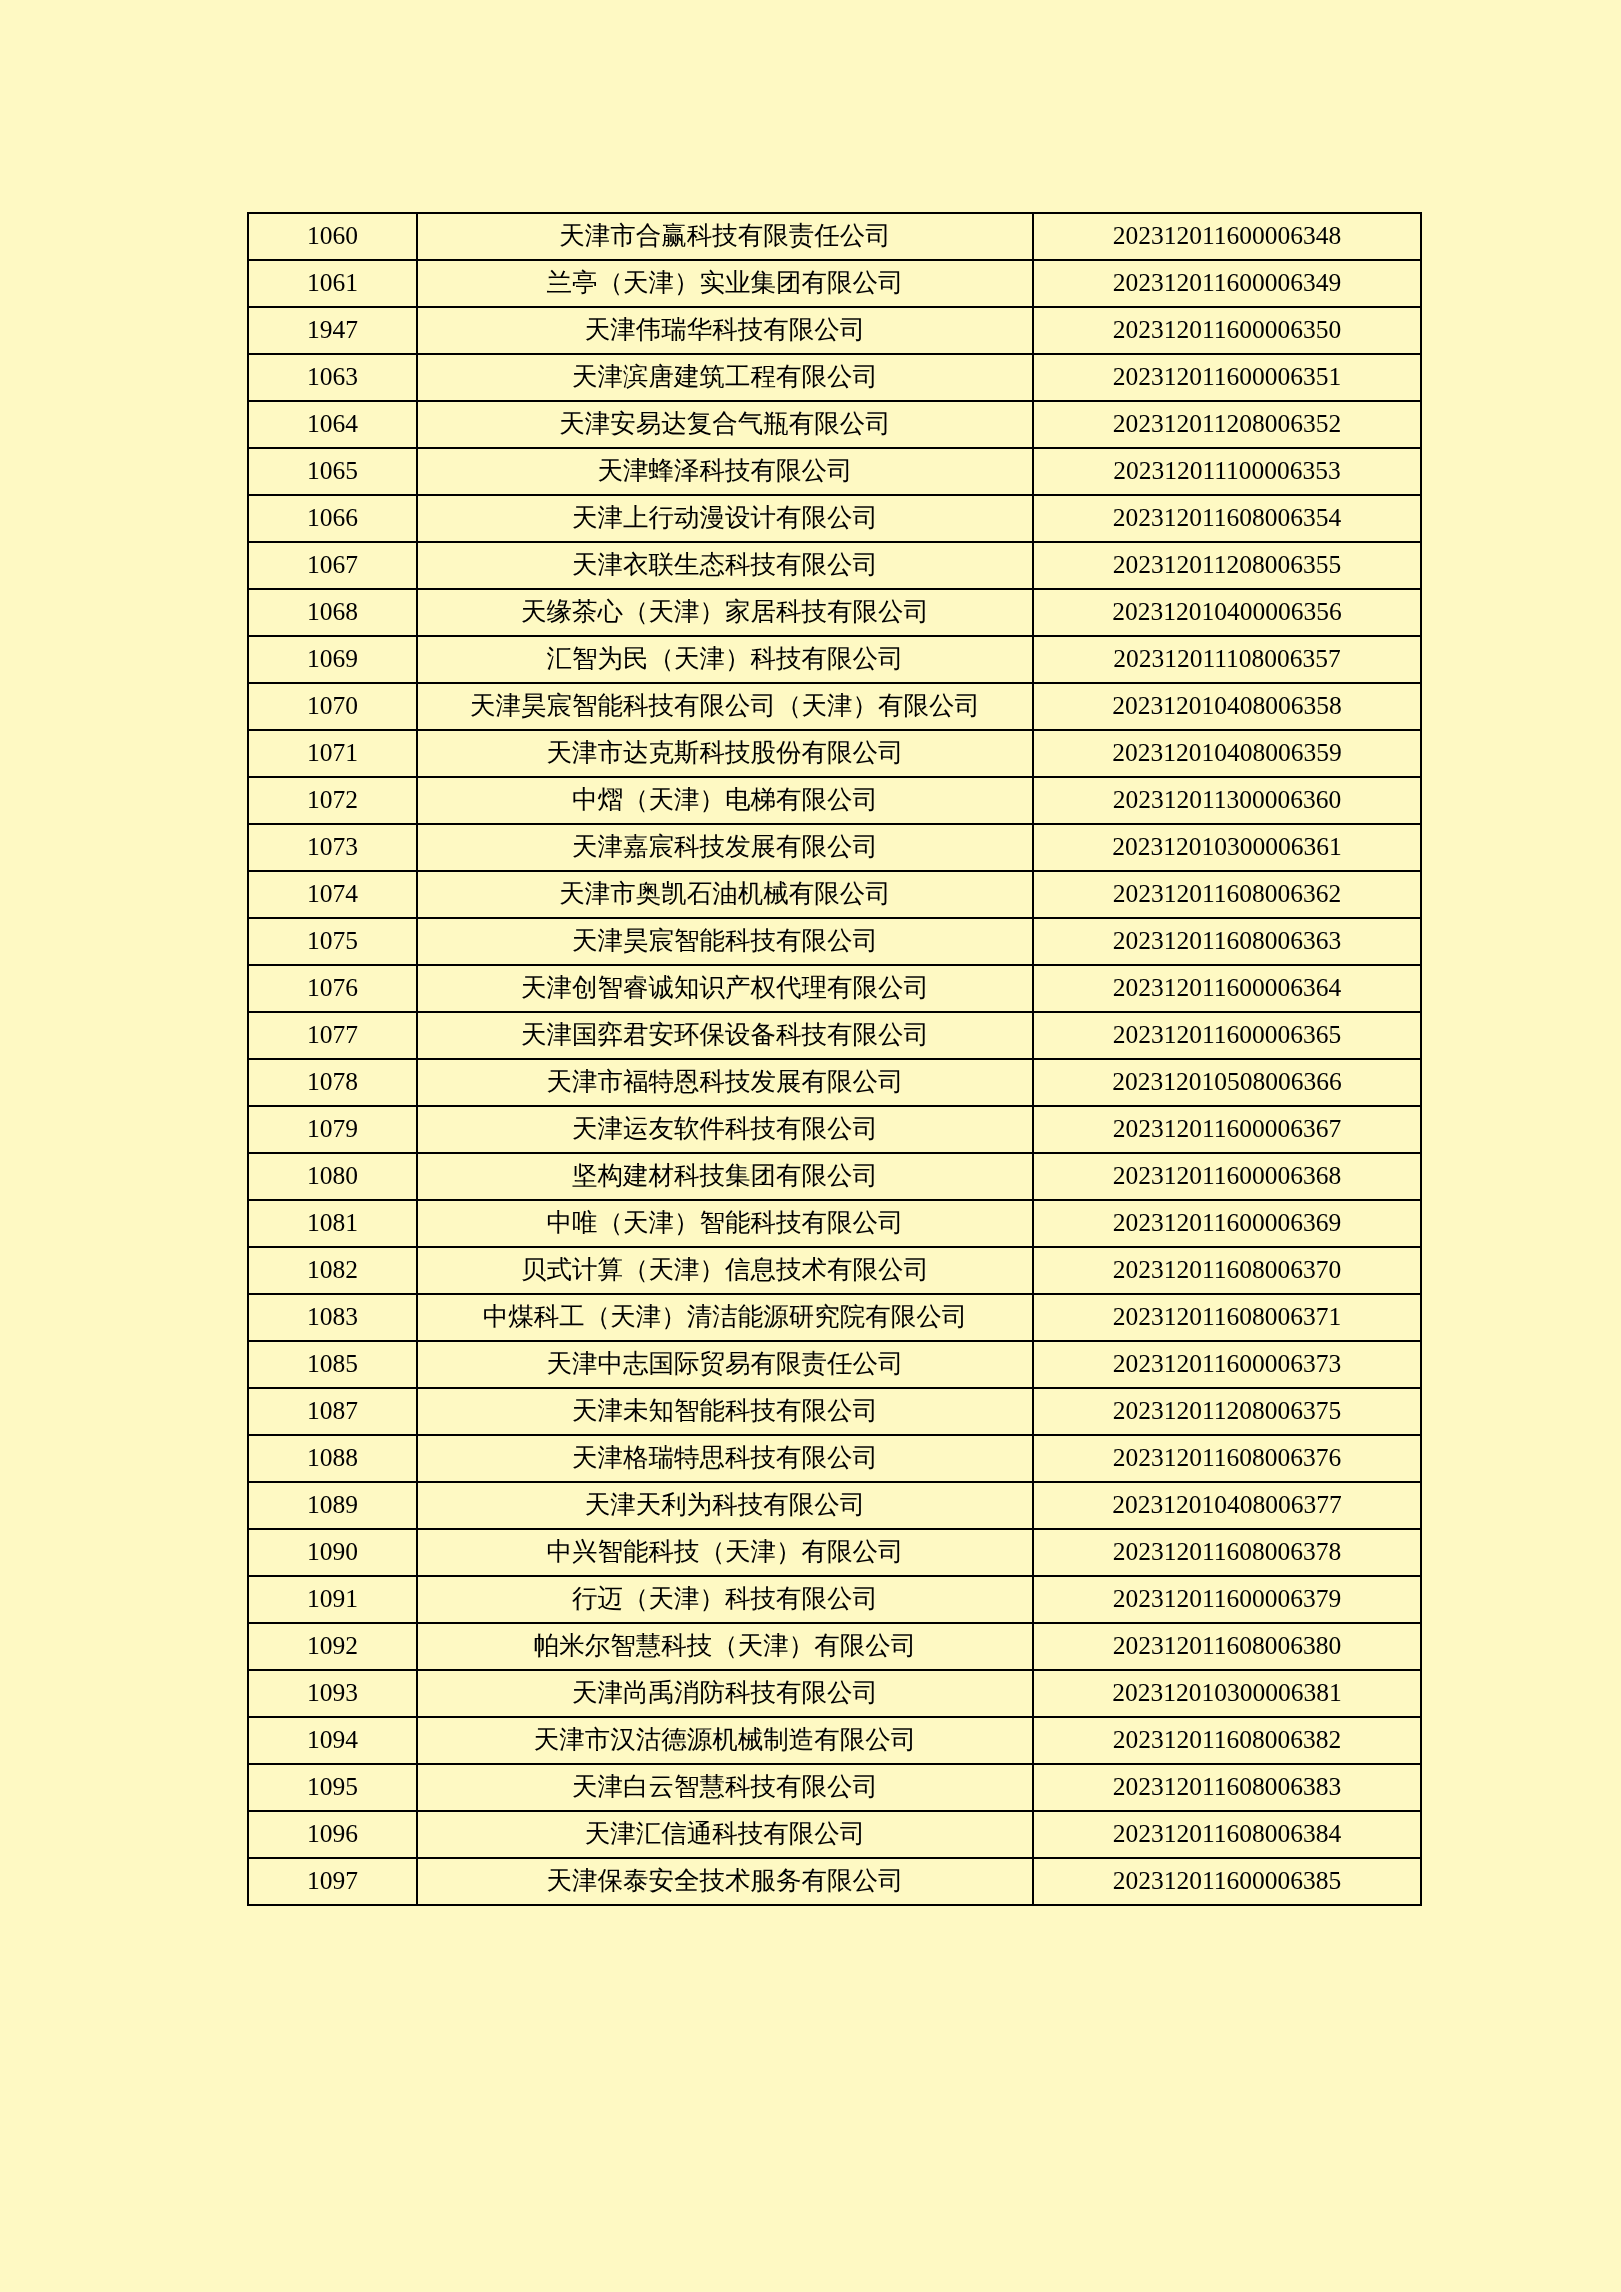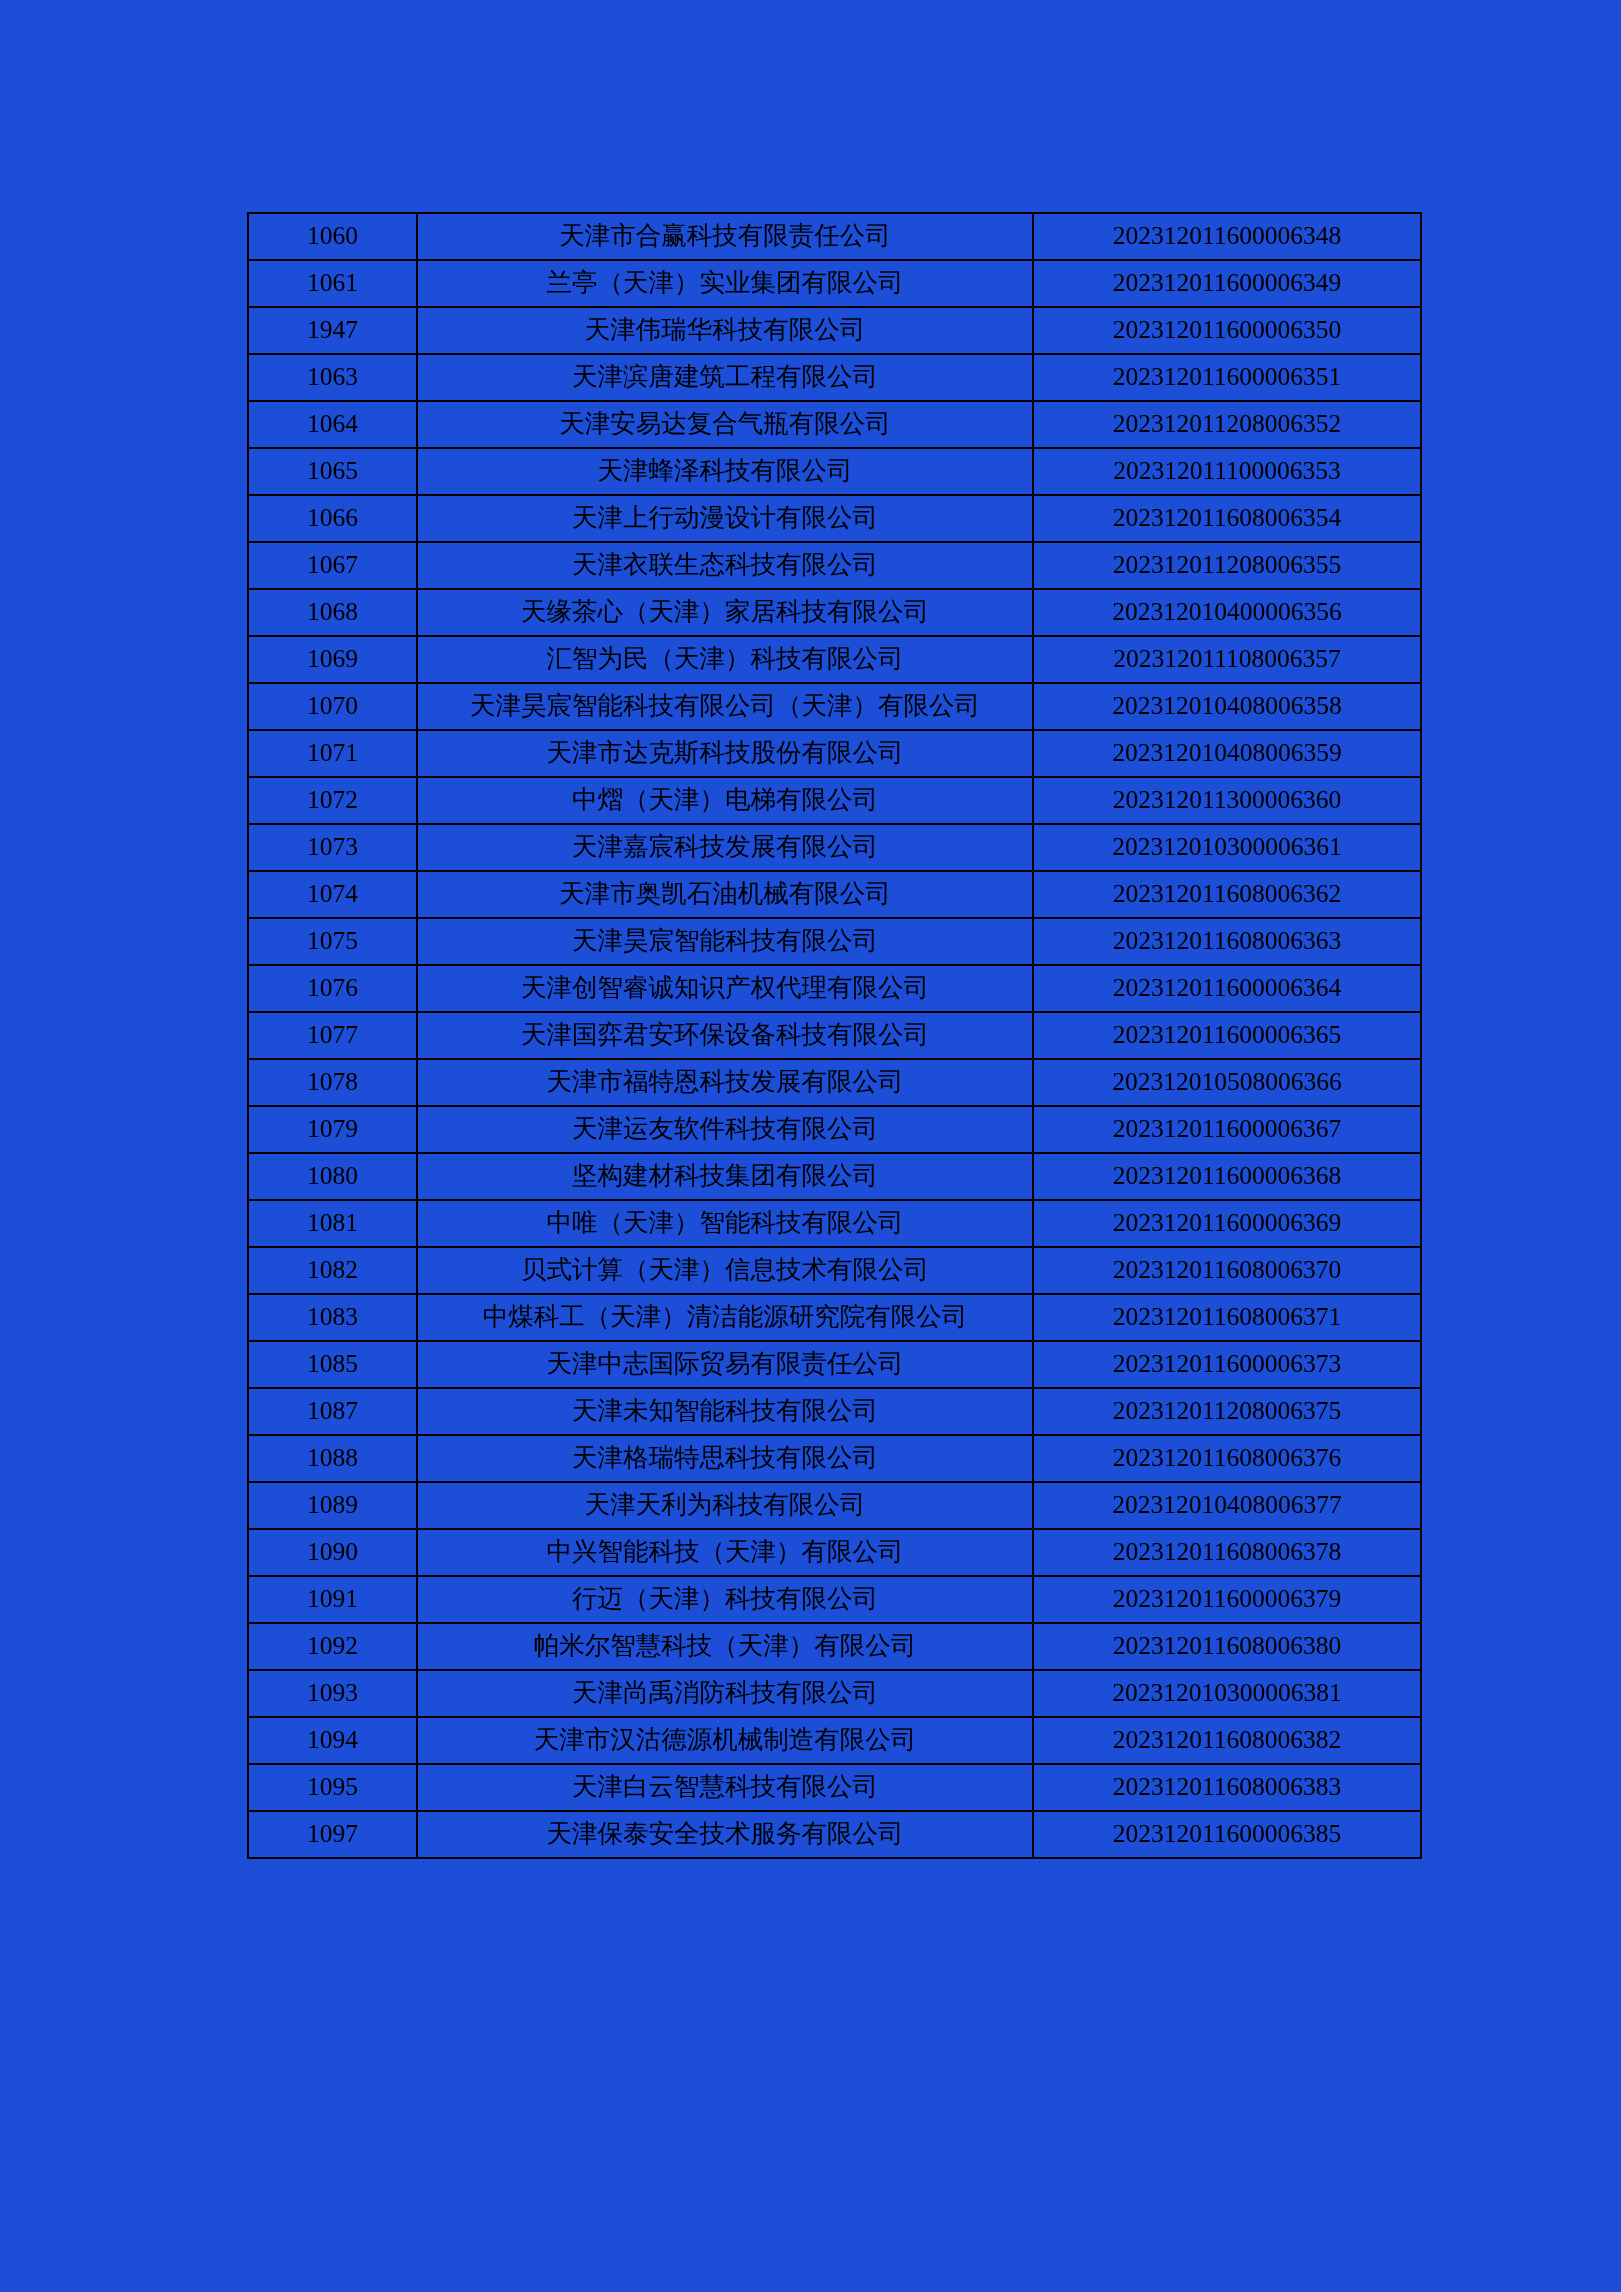--- a/index.html
+++ b/index.html
@@ -4,21 +4,21 @@
 <style>
   html, body {
     margin: 0;
     padding: 0;
     background: #ffffff;
   }
   .page {
     position: relative;
     width: 1621px;
     height: 2293px;
-    background: #1d4ed8;
+    background: #fef9c3;
     overflow: hidden;
     font-family: "Liberation Serif", "DejaVu Serif", serif;
     color: #000000;
   }
   table.company-table {
     position: absolute;
     left: 247px;
     top: 212px;
     width: 1172px;
     table-layout: fixed;
@@ -215,20 +215,25 @@
           <td>1094</td>
           <td>天津市汉沽德源机械制造有限公司</td>
           <td>202312011608006382</td>
         </tr>
         <tr>
           <td>1095</td>
           <td>天津白云智慧科技有限公司</td>
           <td>202312011608006383</td>
         </tr>
         <tr>
+          <td>1096</td>
+          <td>天津汇信通科技有限公司</td>
+          <td>202312011608006384</td>
+        </tr>
+        <tr>
           <td>1097</td>
           <td>天津保泰安全技术服务有限公司</td>
           <td>202312011600006385</td>
         </tr>
       </tbody>
   </table>
 </div>
 
 
 </body></html>

